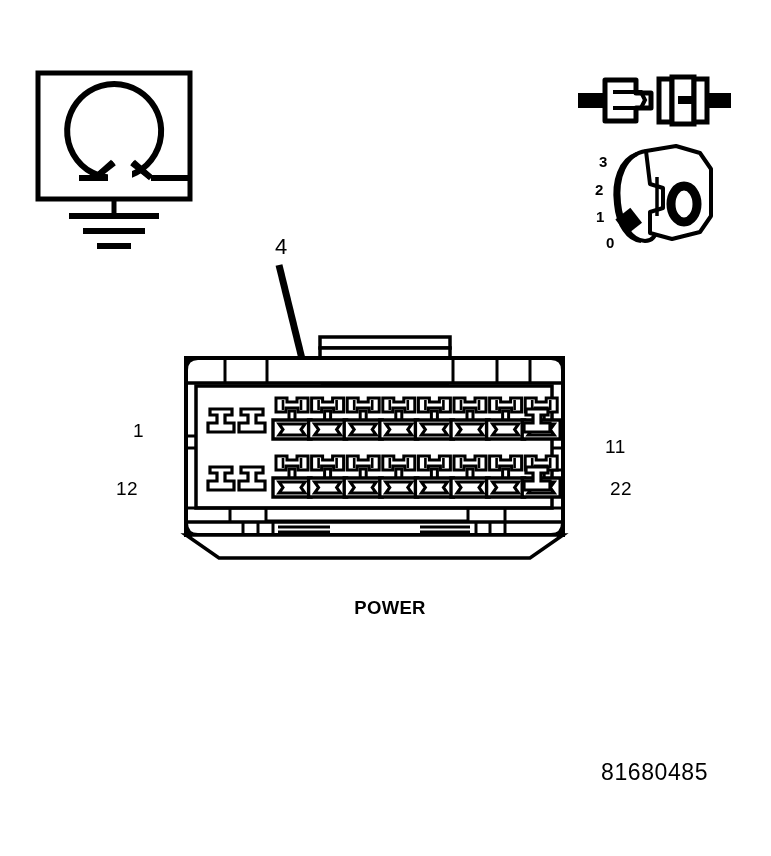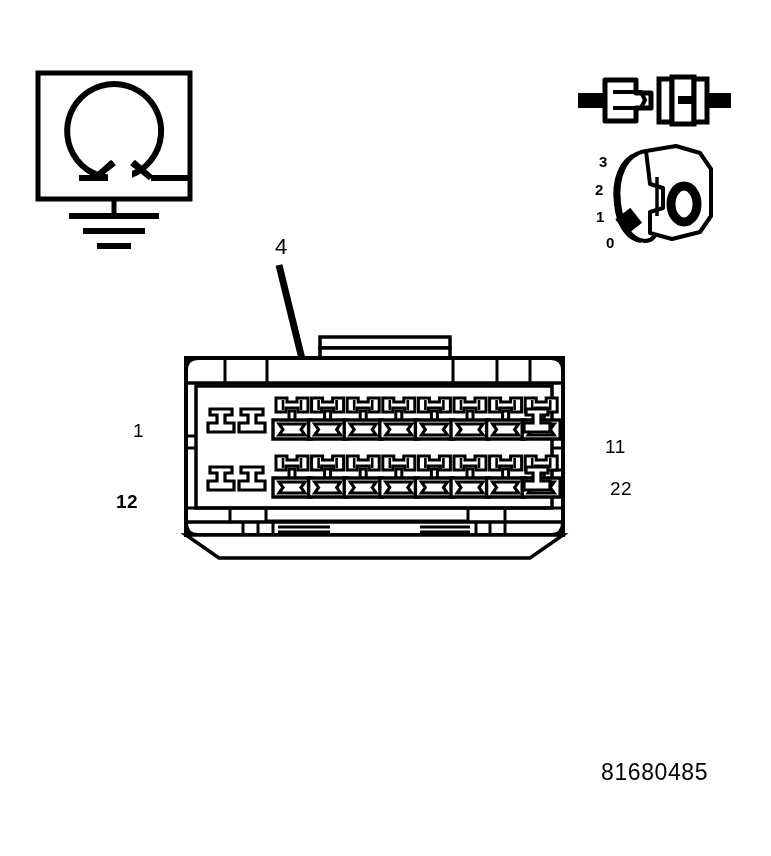--- a/index.html
+++ b/index.html
@@ -245,22 +245,23 @@
   </svg>
 
   <div class="txt key-pos" style="left:599px; top:154px;">3</div>
   <div class="txt key-pos" style="left:595px; top:182px;">2</div>
   <div class="txt key-pos" style="left:596px; top:209px;">1</div>
   <div class="txt key-pos" style="left:606px; top:235px;">0</div>
 
   <div class="txt callout-num" style="left:275px; top:236px;">4</div>
 
   <div class="txt pin-num" style="left:133px; top:421px;">1</div>
-  <div class="txt pin-num" style="left:116px; top:492px;font-weight:bold;">12</div>
+  <div class="txt pin-num" style="left:116px; top:479px;">12</div>
   <div class="txt pin-num" style="left:605px; top:421px;margin-top:16px;">11</div>
   <div class="txt pin-num" style="left:604px; top:479px;margin-left:6px;">22</div>
 
   <div class="label-block">
+    <div class="conn-label">POWER</div>
   </div>
 
   <div class="txt part-num" style="left:601px; top:761px;">81680485</div>
 
 </div>
 
 </body></html>

